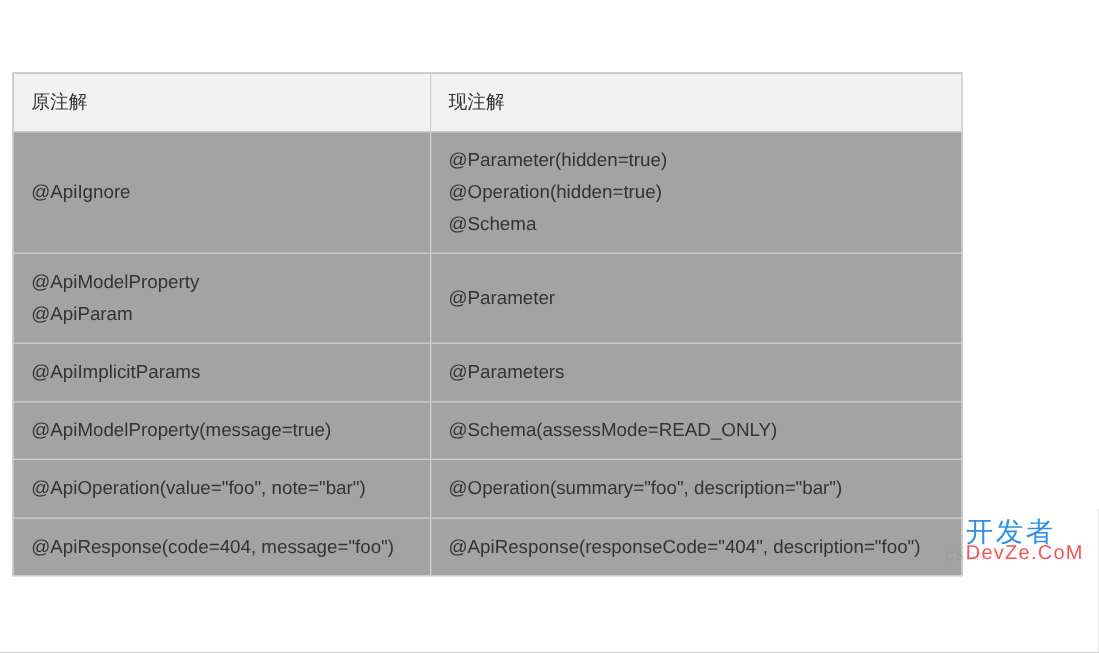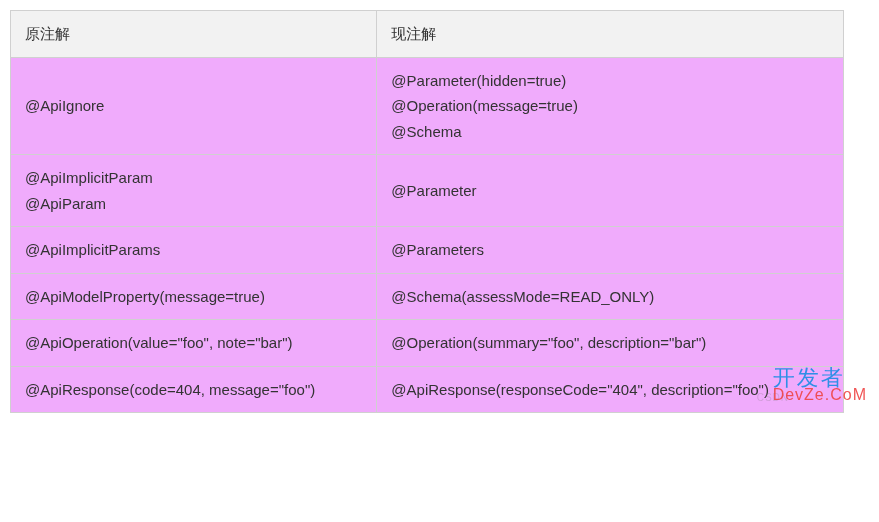--- a/index.html
+++ b/index.html
@@ -6,24 +6,25 @@
   body {
     font-family: "Microsoft YaHei", Arial, sans-serif;
     font-size: 15px;
     color: #333;
     background: #fff;
     padding: 10px;
     width: 879px;
     position: relative;
   }
   table {
-    width: 834px;
+    width: 760px;
     border-collapse: collapse;
     border: 1px solid #d0d0d0;
-    background: #f0abfc;
+    background: #a3a3a3;
+    margin-top: 48px;
   }
   th, td {
     border: 1px solid #d0d0d0;
     padding: 10px 14px;
     text-align: left;
     vertical-align: middle;
     font-weight: normal;
     line-height: 1.7;
   }
   thead th {
@@ -76,27 +77,27 @@
       <th>现注解</th>
     </tr>
   </thead>
   <tbody>
       <tr>
         <td>
           <span class="cell-line">@ApiIgnore</span>
         </td>
         <td>
           <span class="cell-line">@Parameter(hidden=true)</span>
-          <span class="cell-line">@Operation(message=true)</span>
+          <span class="cell-line">@Operation(hidden=true)</span>
           <span class="cell-line">@Schema</span>
         </td>
       </tr>
       <tr>
         <td>
-          <span class="cell-line">@ApiImplicitParam</span>
+          <span class="cell-line">@ApiModelProperty</span>
           <span class="cell-line">@ApiParam</span>
         </td>
         <td>
           <span class="cell-line">@Parameter</span>
         </td>
       </tr>
       <tr>
         <td>
           <span class="cell-line">@ApiImplicitParams</span>
         </td>

